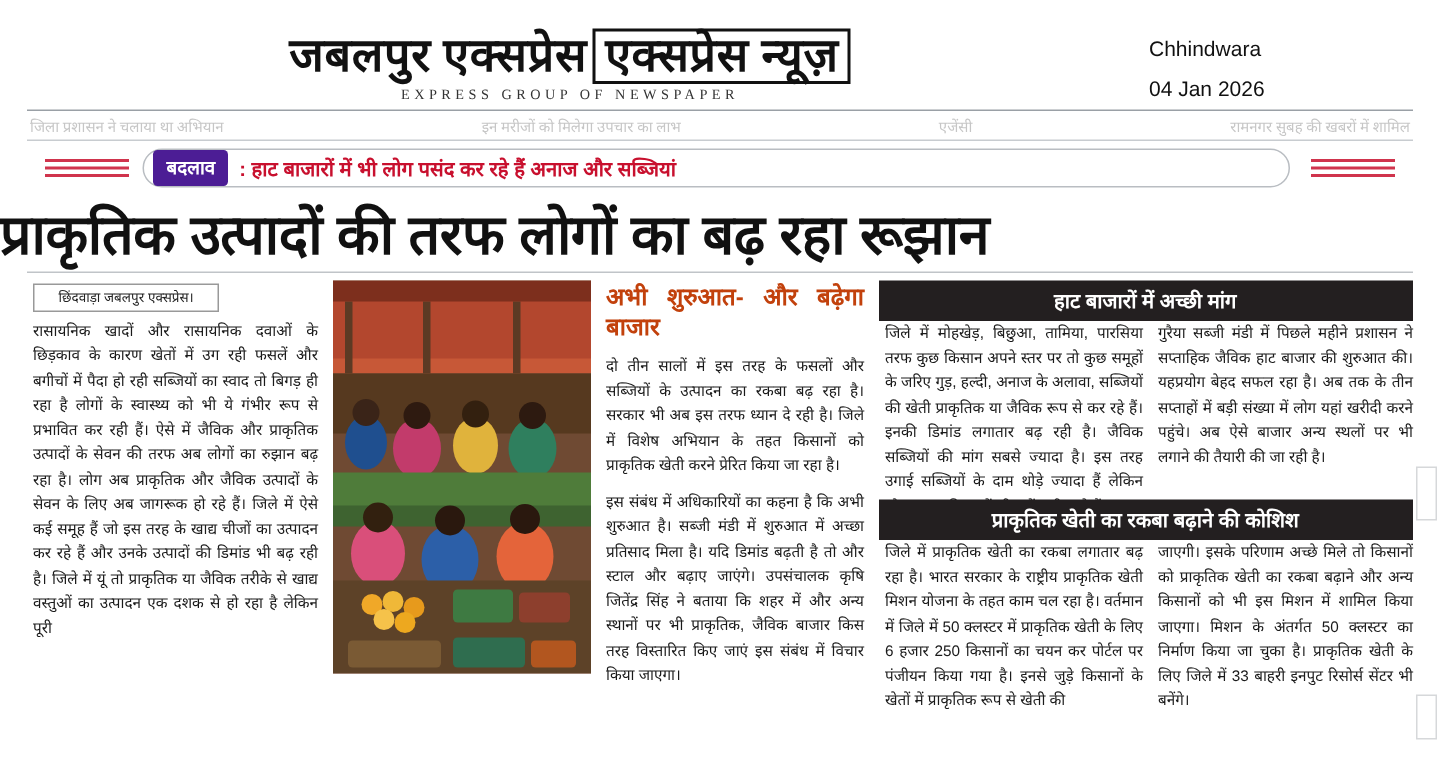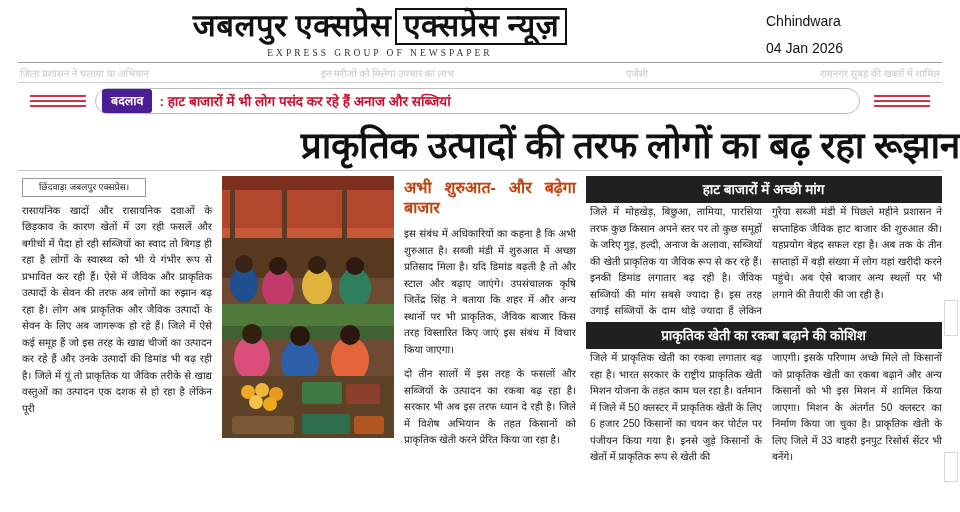--- a/index.html
+++ b/index.html
@@ -10,20 +10,21 @@
     height: 512px;
     background: #ffffff;
     font-family: "Liberation Sans", sans-serif;
     overflow: hidden;
   }
   #page {
     position: relative;
     width: 960px;
     height: 428px;
     background: #ffffff;
+    margin-top: 11px;
   }
 
   
   .masthead {
     position: absolute;
     left: 0; top: 0;
     width: 760px;
     height: 62px;
     text-align: center;
   }
@@ -136,21 +137,21 @@
     background: #c8102e;
     margin: 3px 0;
     opacity: 0.85;
   }
 
   
   .headline {
     position: absolute;
     left: 0; top: 118px;
     width: 960px;
-    text-align: right;
+    text-align: left;
     font-size: 37px;
     font-weight: bold;
     color: #111;
     letter-spacing: -0.3px;
     white-space: nowrap;
   }
 
   .rule-under-headline {
     position: absolute;
     left: 18px; top: 170px;
@@ -342,22 +343,22 @@
         <rect x="124" y="208" width="34" height="20" rx="3" fill="#8d3f2d"></rect>
         <rect x="10" y="240" width="62" height="18" rx="3" fill="#7a5a34"></rect>
         <rect x="80" y="238" width="48" height="20" rx="3" fill="#2f6d4f"></rect>
         <rect x="132" y="240" width="30" height="18" rx="3" fill="#b2561f"></rect>
       </g>
     </svg>
   </div>
 
   <div class="col col-3">
     <div class="sub-head">अभी शुरुआत- और बढ़ेगा बाजार</div>
+    <p>दो तीन सालों में इस तरह के फसलों और सब्जियों के उत्पादन का रकबा बढ़ रहा है। सरकार भी अब इस तरफ ध्यान दे रही है। जिले में विशेष अभियान के तहत किसानों को प्राकृतिक खेती करने प्रेरित किया जा रहा है।</p>
     <p>इस संबंध में अधिकारियों का कहना है कि अभी शुरुआत है। सब्जी मंडी में शुरुआत में अच्छा प्रतिसाद मिला है। यदि डिमांड बढ़ती है तो और स्टाल और बढ़ाए जाएंगे। उपसंचालक कृषि जितेंद्र सिंह ने बताया कि शहर में और अन्य स्थानों पर भी प्राकृतिक, जैविक बाजार किस तरह विस्तारित किए जाएं इस संबंध में विचार किया जाएगा।</p>
-    <p>दो तीन सालों में इस तरह के फसलों और सब्जियों के उत्पादन का रकबा बढ़ रहा है। सरकार भी अब इस तरफ ध्यान दे रही है। जिले में विशेष अभियान के तहत किसानों को प्राकृतिक खेती करने प्रेरित किया जा रहा है।</p>
   </div>
 
   <div class="band band-1">हाट बाजारों में अच्छी मांग</div>
   <div class="band-col bc-1a">
     <p>जिले में मोहखेड़, बिछुआ, तामिया, पारसिया तरफ कुछ किसान अपने स्तर पर तो कुछ समूहों के जरिए गुड़, हल्दी, अनाज के अलावा, सब्जियों की खेती प्राकृतिक या जैविक रूप से कर रहे हैं। इनकी डिमांड लगातार बढ़ रही है। जैविक सब्जियों की मांग सबसे ज्यादा है। इस तरह उगाई सब्जियों के दाम थोड़े ज्यादा हैं लेकिन लोग उपज कीमत में भी इन्हें खरीद रहे हैं।</p>
   </div>
   <div class="band-col bc-1b">
     <p>गुरैया सब्जी मंडी में पिछले महीने प्रशासन ने सप्ताहिक जैविक हाट बाजार की शुरुआत की। यहप्रयोग बेहद सफल रहा है। अब तक के तीन सप्ताहों में बड़ी संख्या में लोग यहां खरीदी करने पहुंचे। अब ऐसे बाजार अन्य स्थलों पर भी लगाने की तैयारी की जा रही है।</p>
   </div>
 

